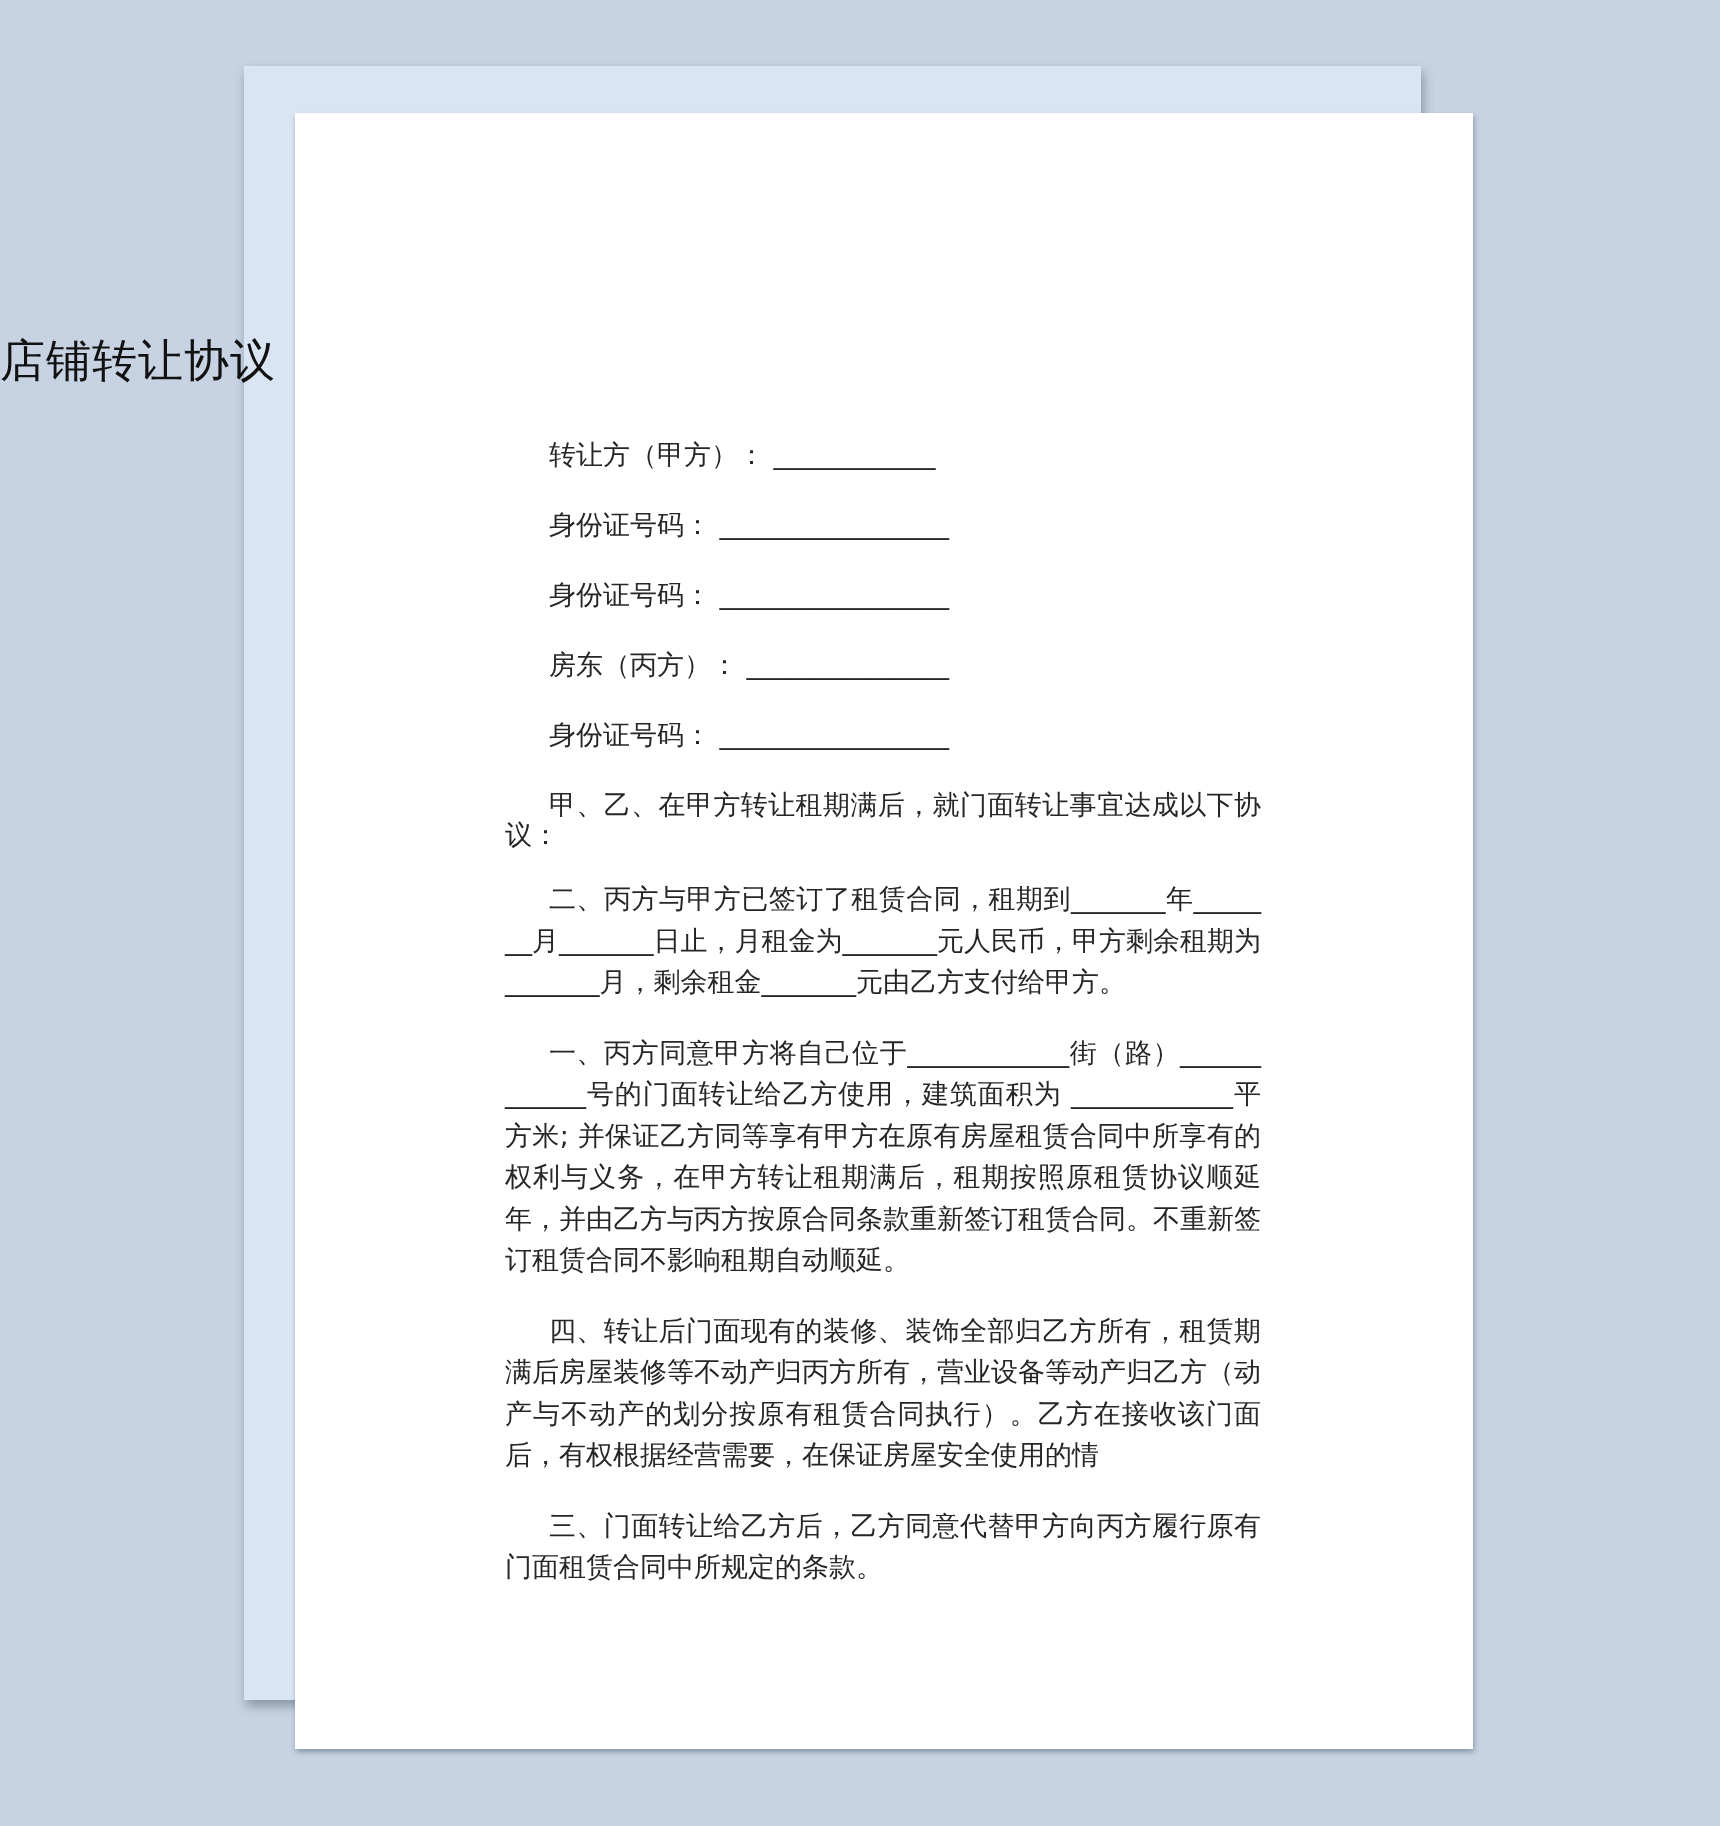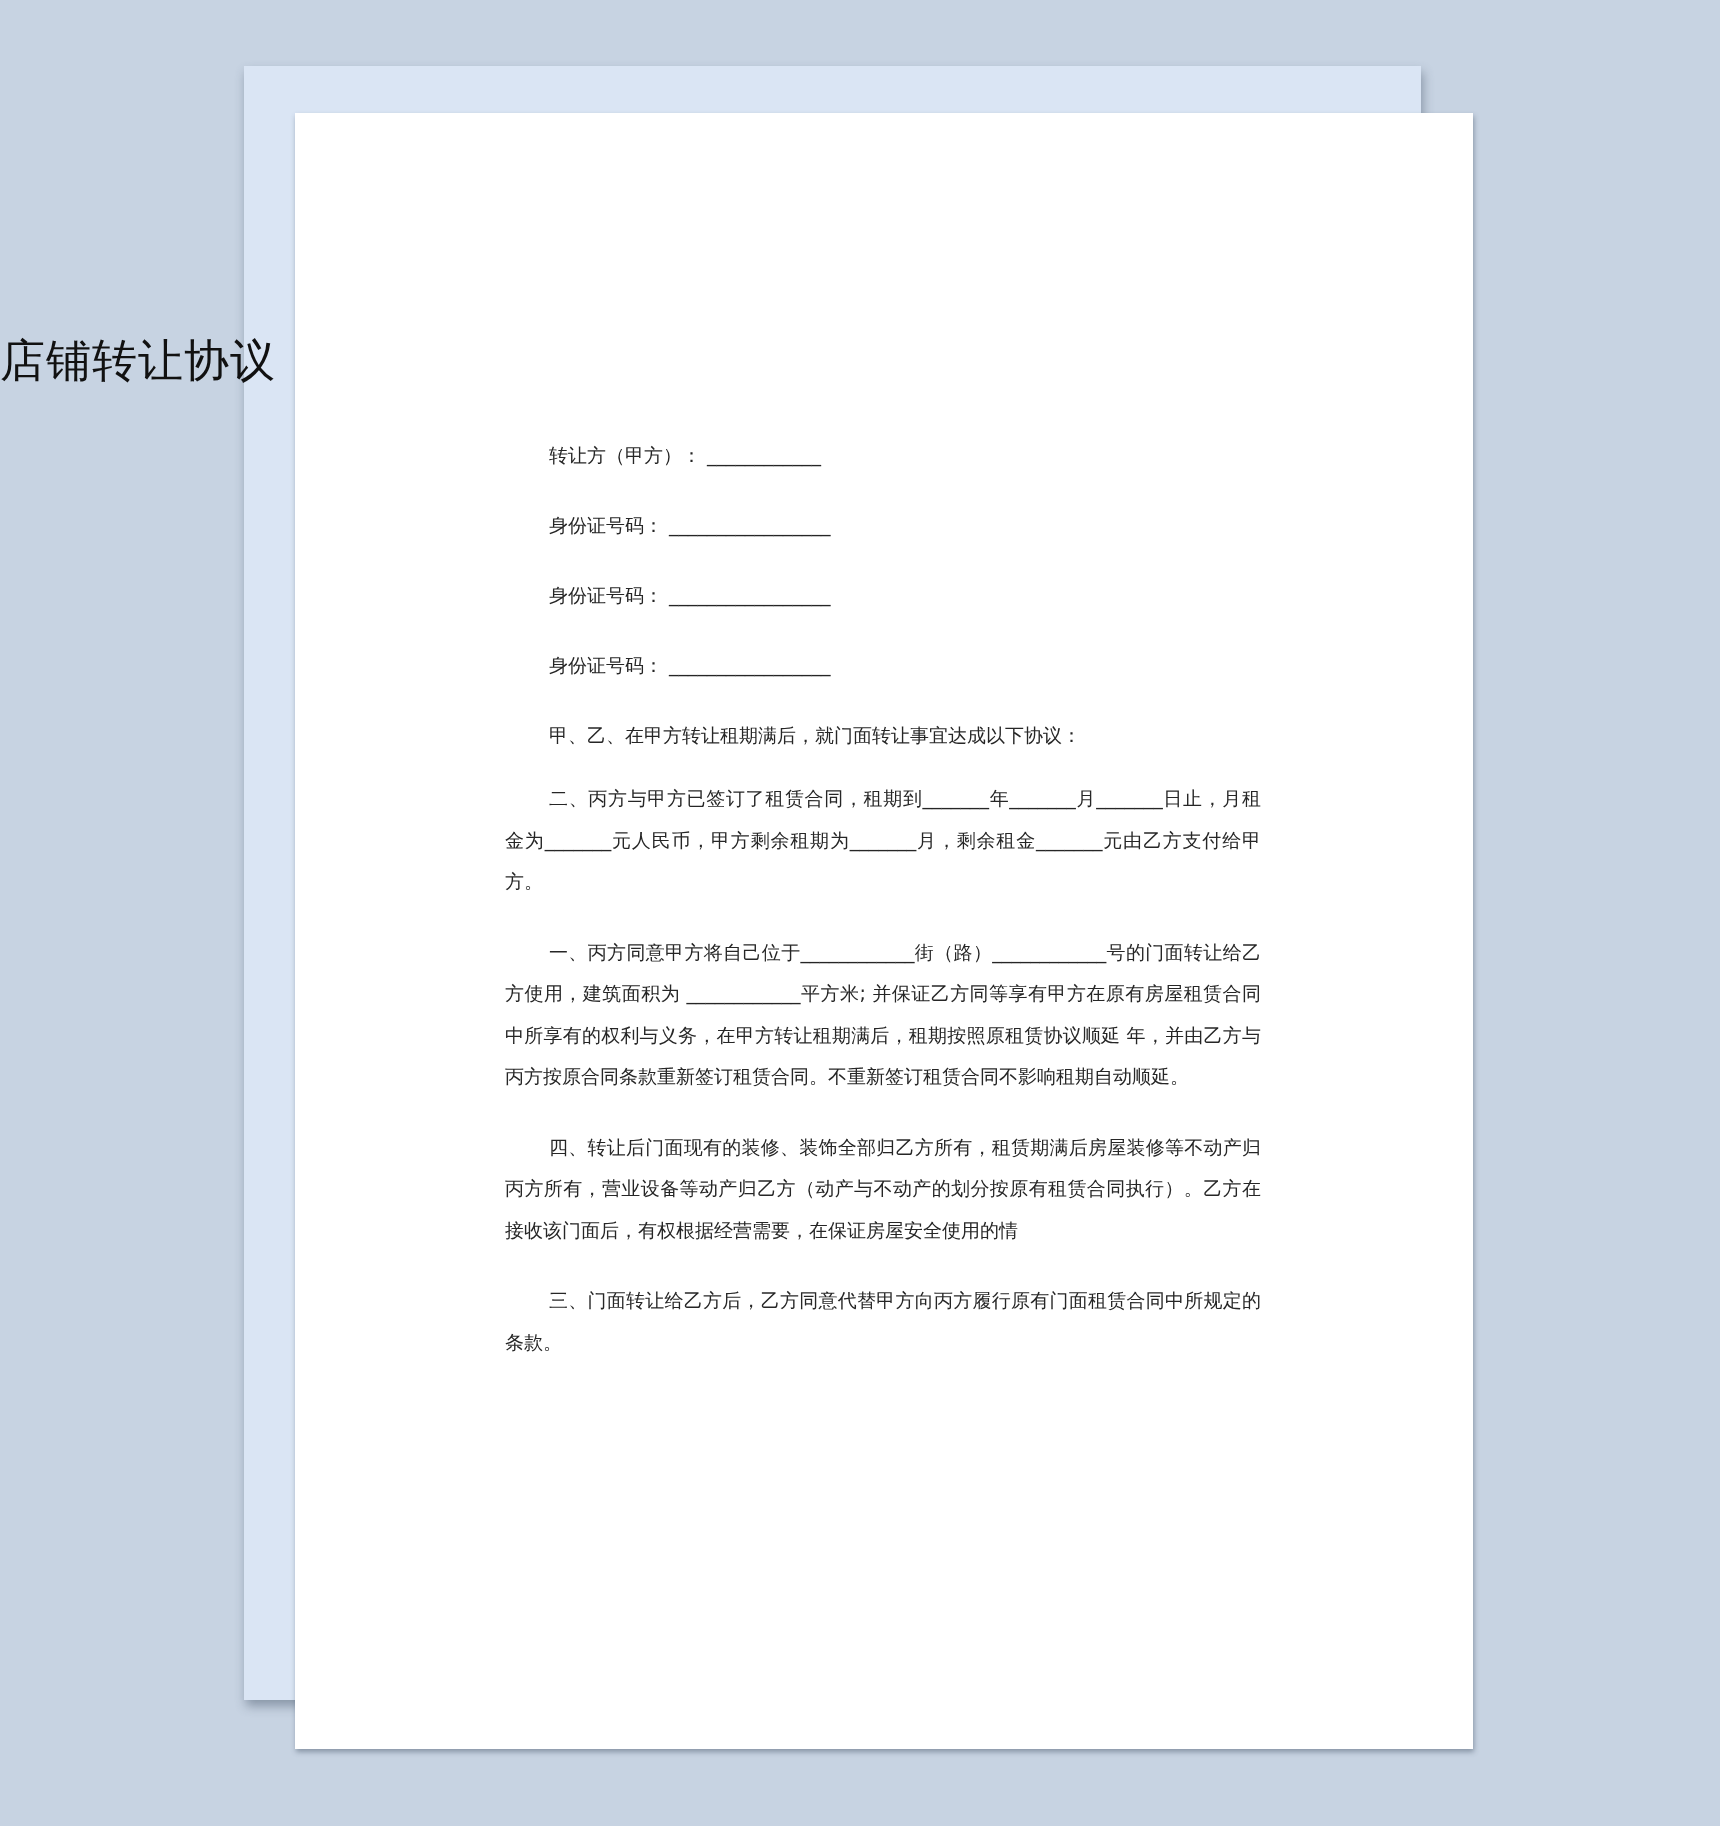--- a/index.html
+++ b/index.html
@@ -41,21 +41,21 @@
     line-height: 62px;
     color: #111111;
     letter-spacing: 1px;
   }
   .doc-body {
     position: absolute;
     left: 505px;
     top: 440px;
     width: 756px;
     color: #262626;
-    font-size: 19px;
+    font-size: 27px;
   }
   .field-line {
     height: 70px;
     line-height: 30px;
     padding-left: 44px;
     white-space: nowrap;
   }
   .para {
     line-height: 41.5px;
     text-indent: 44px;
@@ -75,20 +75,21 @@
 <div class="sheet-back"></div>
 
 <div class="sheet-front"></div>
 
 <div class="doc-title">店铺转让协议</div>
 
 <div class="doc-body">
   <div class="field-line"><span>转让方（甲方）：</span> <span>____________</span></div>
   <div class="field-line"><span>身份证号码：</span> <span>_________________</span></div>
   <div class="field-line"><span>身份证号码：</span> <span>_________________</span></div>
+  <div class="field-line"><span>房东（丙方）：</span> <span>_______________</span></div>
   <div class="field-line"><span>身份证号码：</span> <span>_________________</span></div>
 
   <p class="para intro">甲、乙、在甲方转让租期满后，就门面转让事宜达成以下协议：</p>
 
   <p class="para">二、丙方与甲方已签订了租赁合同，租期到_______年_______月_______日止，月租金为_______元人民币，甲方剩余租期为_______月，剩余租金_______元由乙方支付给甲方。</p>
   <p class="para">一、丙方同意甲方将自己位于____________街（路）____________号的门面转让给乙方使用，建筑面积为 ____________平方米; 并保证乙方同等享有甲方在原有房屋租赁合同中所享有的权利与义务，在甲方转让租期满后，租期按照原租赁协议顺延 年，并由乙方与丙方按原合同条款重新签订租赁合同。不重新签订租赁合同不影响租期自动顺延。</p>
   <p class="para">四、转让后门面现有的装修、装饰全部归乙方所有，租赁期满后房屋装修等不动产归丙方所有，营业设备等动产归乙方（动产与不动产的划分按原有租赁合同执行）。乙方在接收该门面后，有权根据经营需要，在保证房屋安全使用的情</p>
   <p class="para">三、门面转让给乙方后，乙方同意代替甲方向丙方履行原有门面租赁合同中所规定的条款。</p>
 </div>
 

